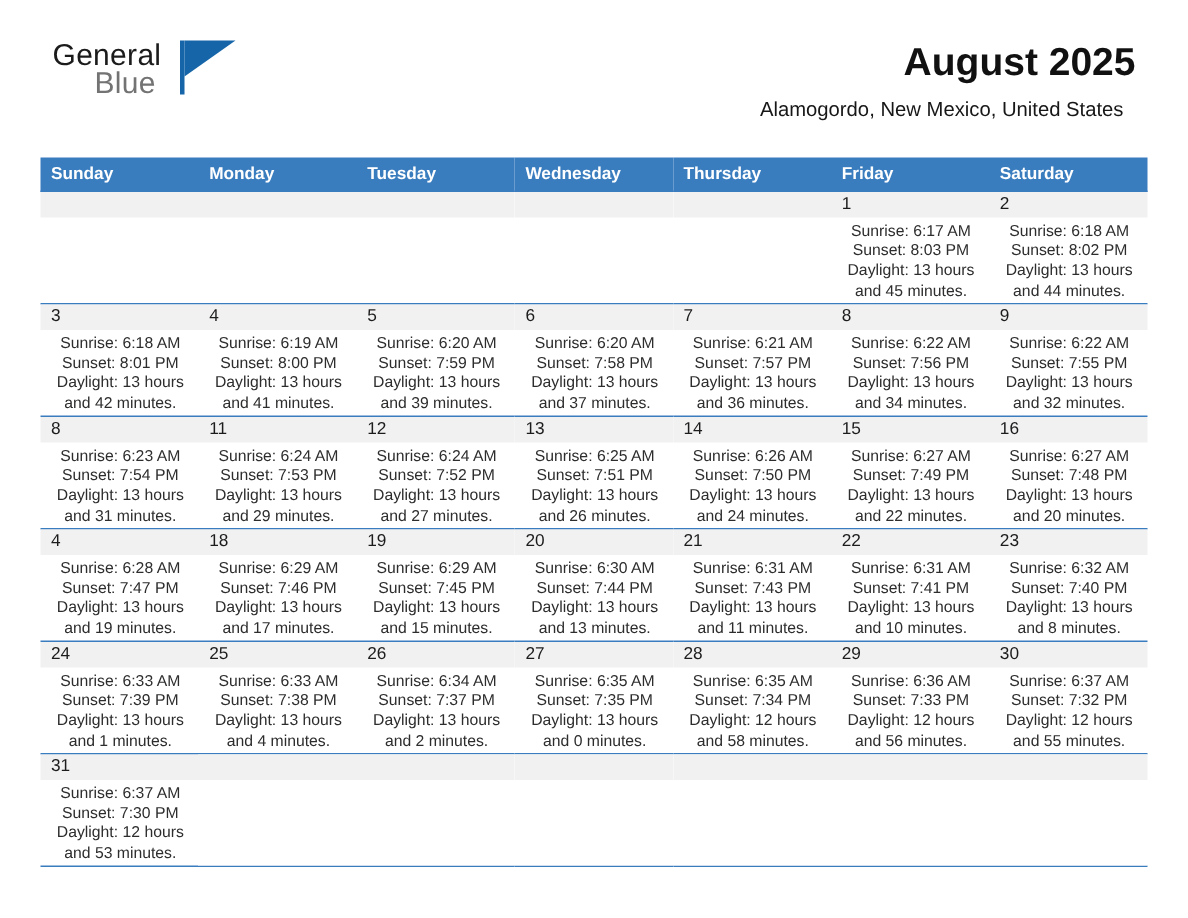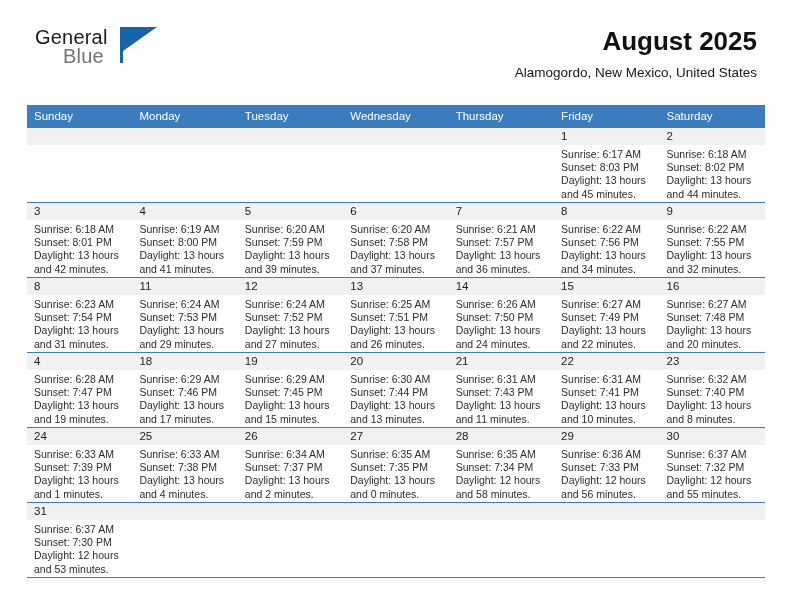--- a/index.html
+++ b/index.html
@@ -78,38 +78,38 @@
     line-height: 30px;
     color: #111111;
     font-weight: bold;
     margin: 0;
     font-family: "Liberation Sans", sans-serif;
   }
   .cal-subtitle {
     font-size: 13.5px;
     line-height: 18px;
     color: #171717;
-    margin: 8px 0 0 0;
+    margin: 8px 8px 0 0;
     font-family: "Liberation Sans", sans-serif;
   }
 
   
   .calendar {
     position: absolute;
     left: 27px;
     top: 105px;
     width: 738px;
     border-collapse: collapse;
     table-layout: fixed;
   }
   .calendar th {
     background: #3a7dbf;
     color: #ffffff;
     font-size: 11.5px;
-    font-weight: normal;
+    font-weight: bold;
     text-align: left;
     padding: 5px 0 5px 7px;
     height: 11px;
     font-family: "Liberation Sans", sans-serif;
     border: none;
   }
   .calendar td {
     vertical-align: top;
     padding: 0;
     border-top: 1px solid #3a7dbf;
@@ -139,20 +139,21 @@
     background: #ffffff;
   }
   .cell-blank .daynum-band {
     background: #f1f1f1;
   }
   .details {
     padding: 3px 6px 0 7px;
     font-size: 10.5px;
     line-height: 13.2px;
     color: #2d2d2d;
+    text-align: center;
   }
   .details div {
     white-space: nowrap;
   }
 </style>
 </head>
 <body>
 
 <div class="page">
 

